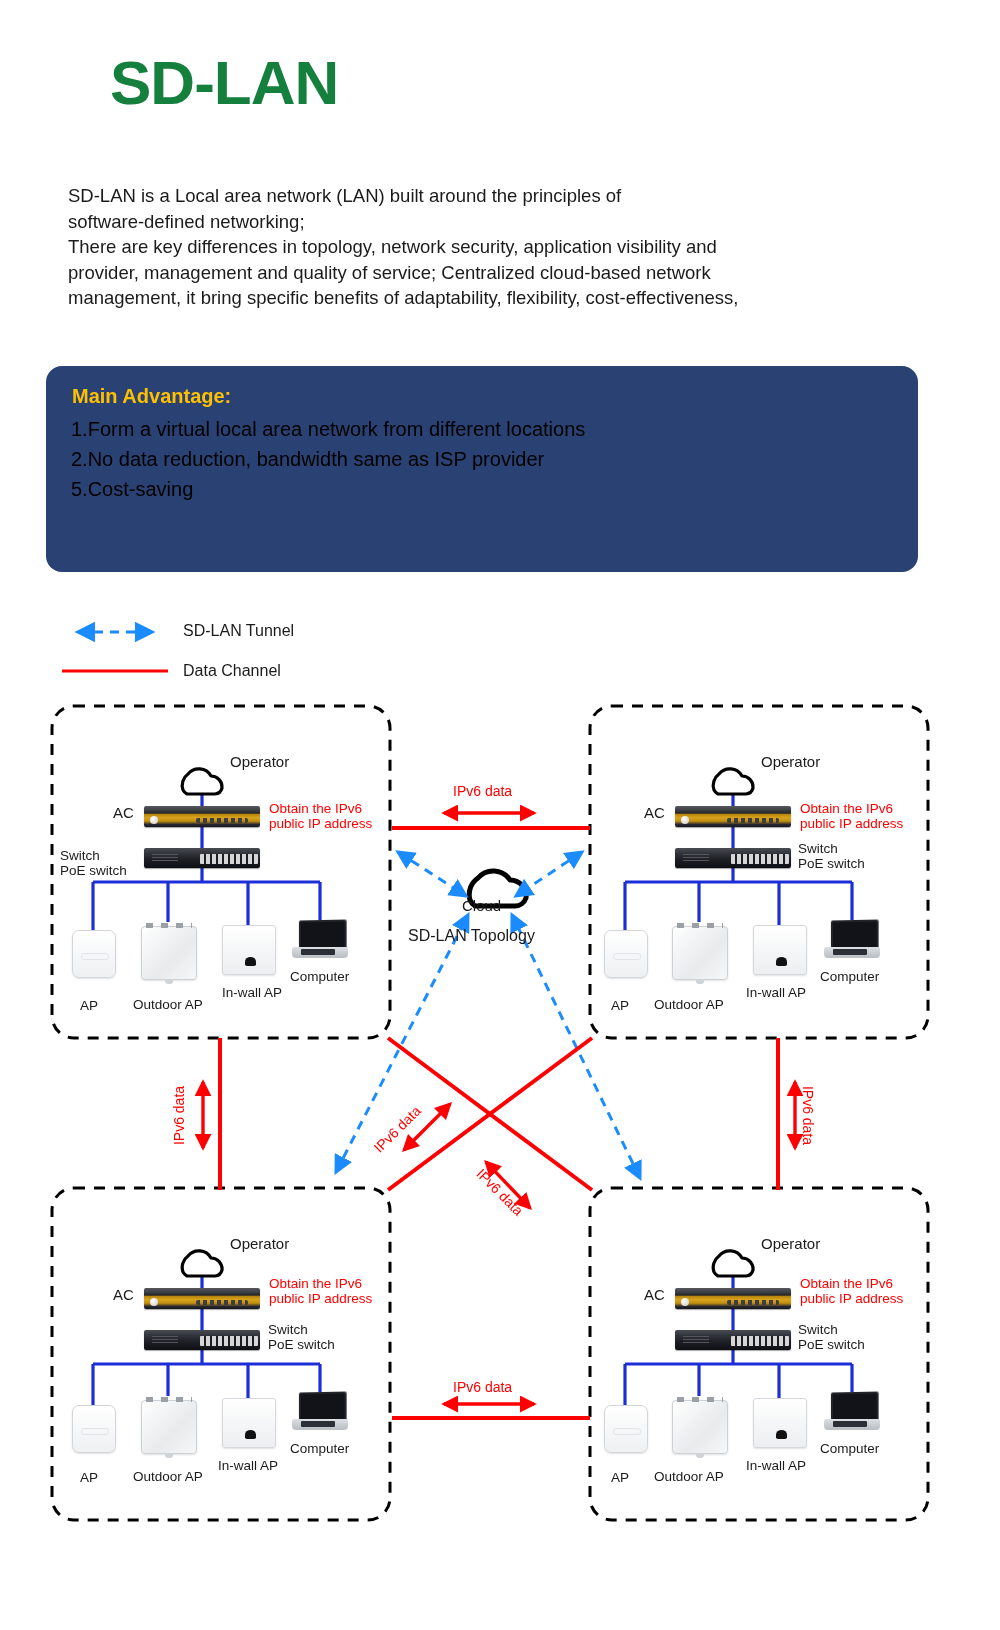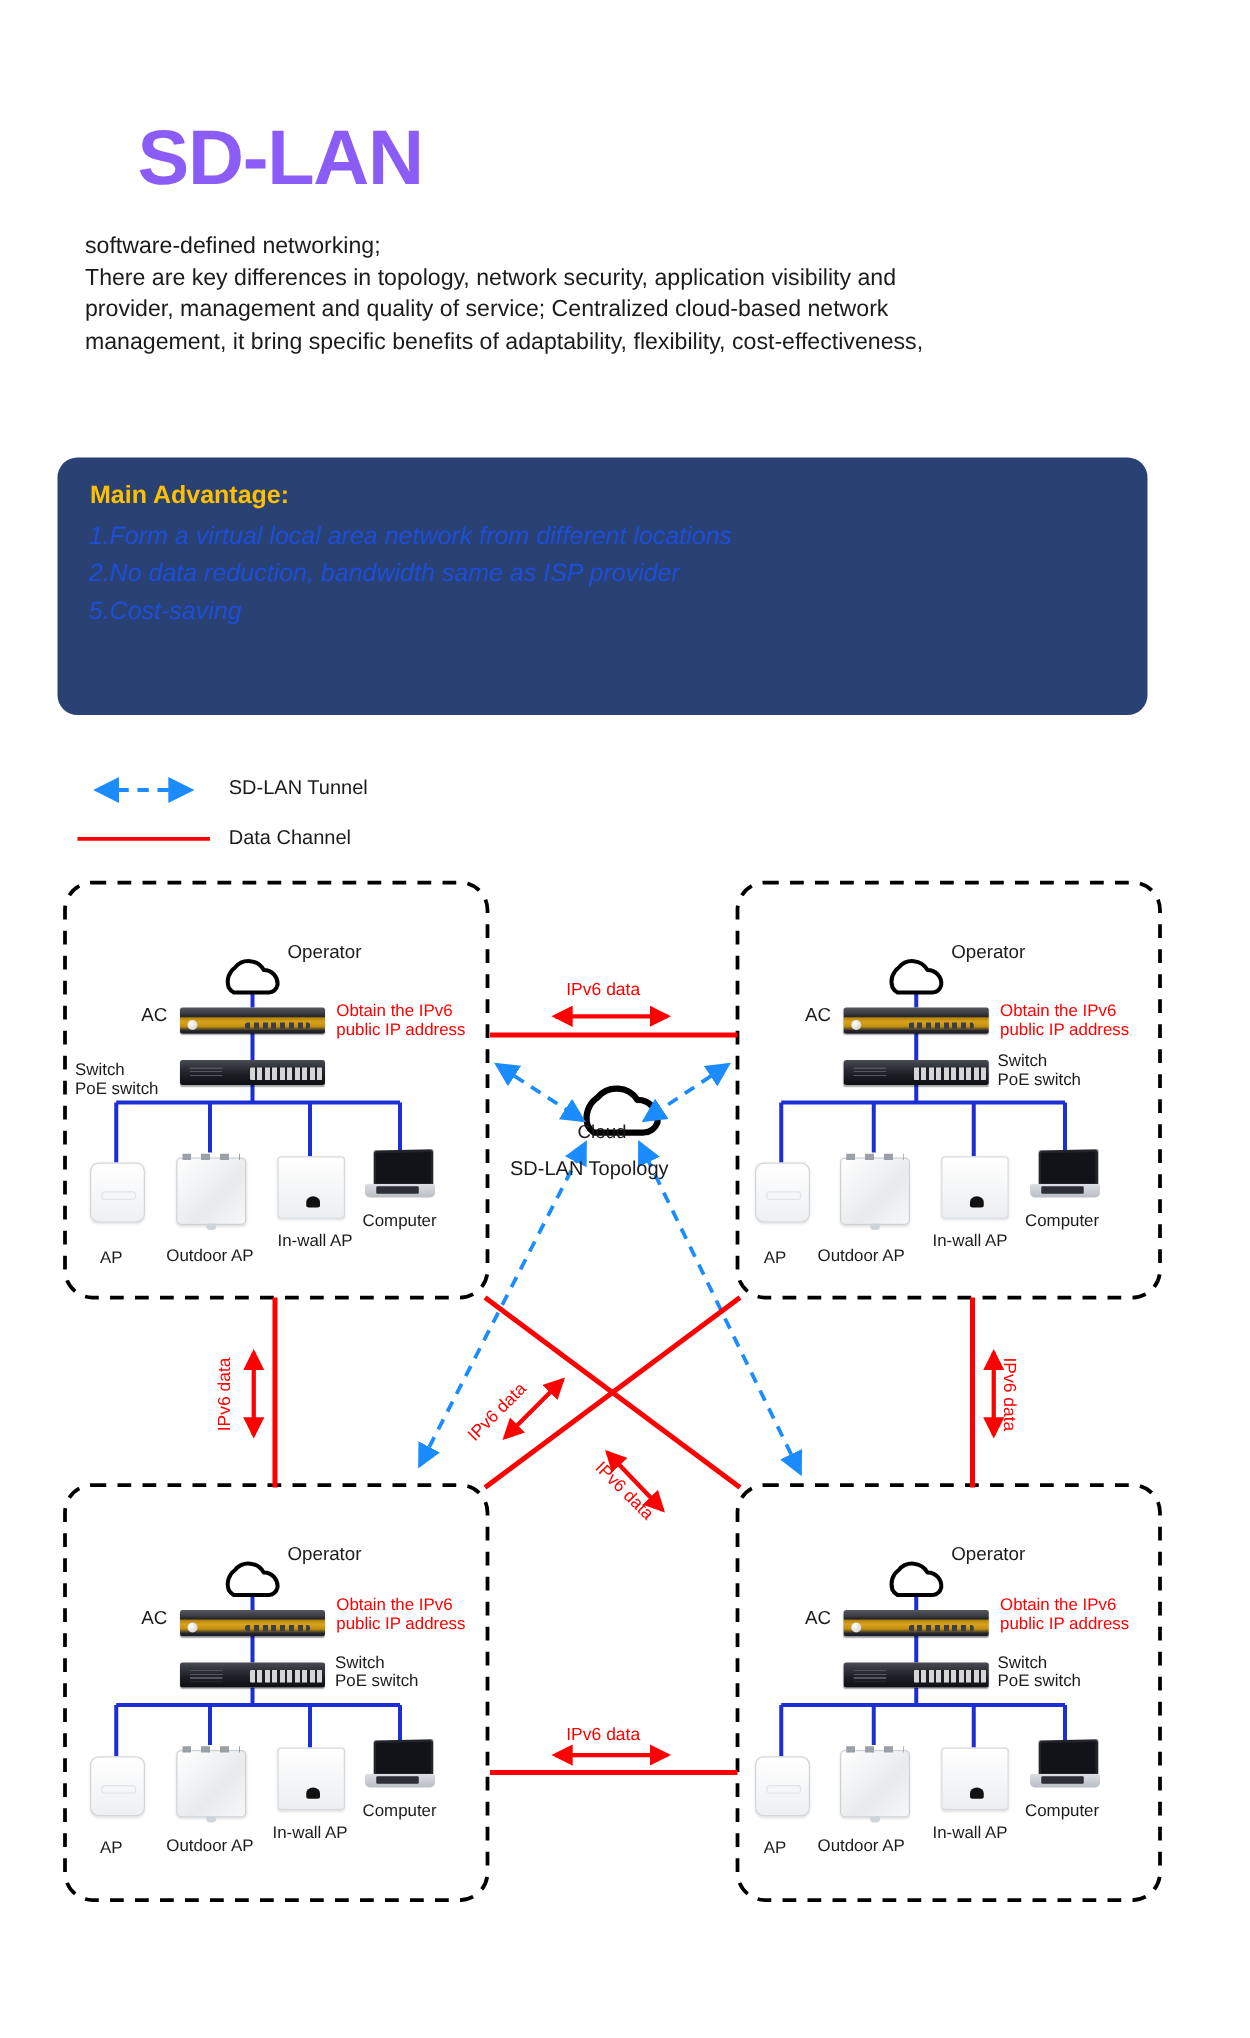--- a/index.html
+++ b/index.html
@@ -1,31 +1,31 @@
 <!DOCTYPE html>
 <html><head>
 <meta charset="utf-8">
 <style>
   html,body{margin:0;padding:0;background:#ffffff;}
   body{width:1000px;height:1630px;position:relative;overflow:hidden;
        font-family:"Liberation Sans","DejaVu Sans",sans-serif;color:#1b1b1b;}
 
   
   #title{position:absolute;left:110px;top:52px;font-size:62px;font-weight:bold;
-         color:#8b5cf6;letter-spacing:-1px;line-height:1;margin-top:44px;}
+         color:#15803d;letter-spacing:-1px;line-height:1;}
   #intro{position:absolute;left:68px;top:183px;width:830px;font-size:18.5px;
          line-height:25.5px;color:#1b1b1b;}
   #intro div{white-space:nowrap;}
 
   
   #adv-box{position:absolute;left:46px;top:366px;width:872px;height:206px;
            background:#2a4173;border-radius:16px;}
   #adv-title{position:absolute;left:72px;top:385px;font-size:20px;font-weight:bold;color:#ffc000;}
   #adv-list{position:absolute;left:71px;top:414px;width:800px;font-size:20px;
-            line-height:30px;color:#1d4ed8;font-style:italic;}
+            line-height:30px;color:#000000;}
   #adv-list div{white-space:nowrap;}
 
   
   .legend-label{position:absolute;font-size:16px;color:#1b1b1b;white-space:nowrap;}
   #lg1{left:183px;top:622px;}
   #lg2{left:183px;top:662px;}
 
   
   #canvas{position:absolute;left:0;top:0;width:1000px;height:1630px;}
 
@@ -80,20 +80,21 @@
   .lap .base{position:absolute;left:0;top:27px;width:56px;height:11px;border-radius:2px 2px 4px 4px;
       background:linear-gradient(#dcdfe3,#b9bec4);}
   .lap .base::after{content:"";position:absolute;left:9px;top:2px;width:34px;height:6px;background:#2c2f35;border-radius:1px;}
 </style>
 </head>
 <body>
 
 <div id="title">SD-LAN</div>
 
 <div id="intro">
+  <div>SD-LAN is a Local area network (LAN) built around the principles of</div>
   <div>software-defined networking;</div>
   <div>There are key differences in topology, network security, application visibility and</div>
   <div>provider, management and quality of service; Centralized cloud-based network</div>
   <div>management, it bring specific benefits of adaptability, flexibility, cost-effectiveness,</div>
 </div>
 
 <div id="adv-box"></div>
 <div id="adv-title">Main Advantage:</div>
 <div id="adv-list">
   <div>1.Form a virtual local area network from different locations</div>

